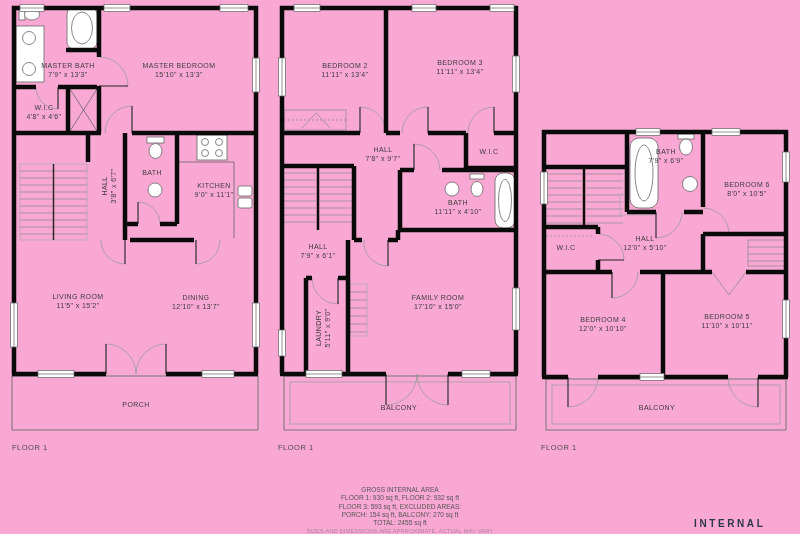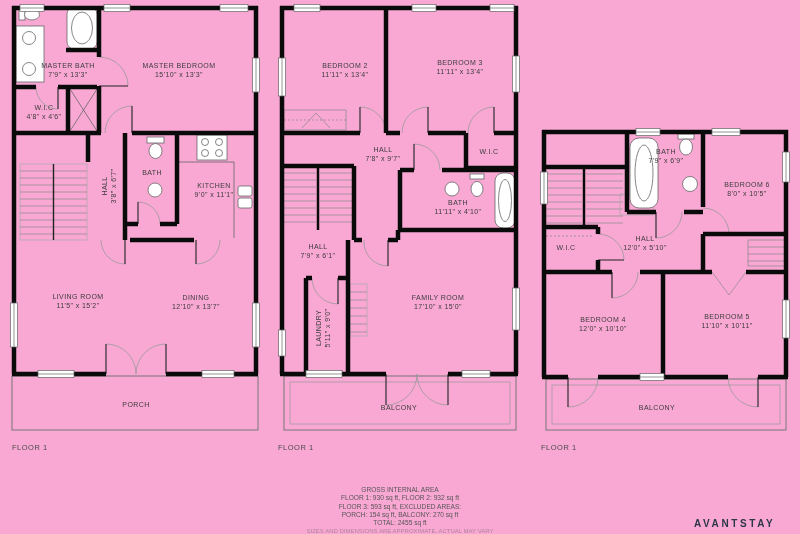--- a/index.html
+++ b/index.html
@@ -322,15 +322,15 @@
 
   <div class="footer">
     <span>GROSS INTERNAL AREA</span>
     <span>FLOOR 1: 930 sq ft, FLOOR 2: 932 sq ft</span>
     <span>FLOOR 3: 593 sq ft, EXCLUDED AREAS:</span>
     <span>PORCH: 154 sq ft, BALCONY: 270 sq ft</span>
     <span>TOTAL: 2455 sq ft</span>
     <span class="faint">SIZES AND DIMENSIONS ARE APPROXIMATE, ACTUAL MAY VARY</span>
   </div>
 
-  <div class="brand">AVANTSTAY</div>
+  <div class="brand">INTERNAL</div>
 
 </div>
 
 </body></html>

